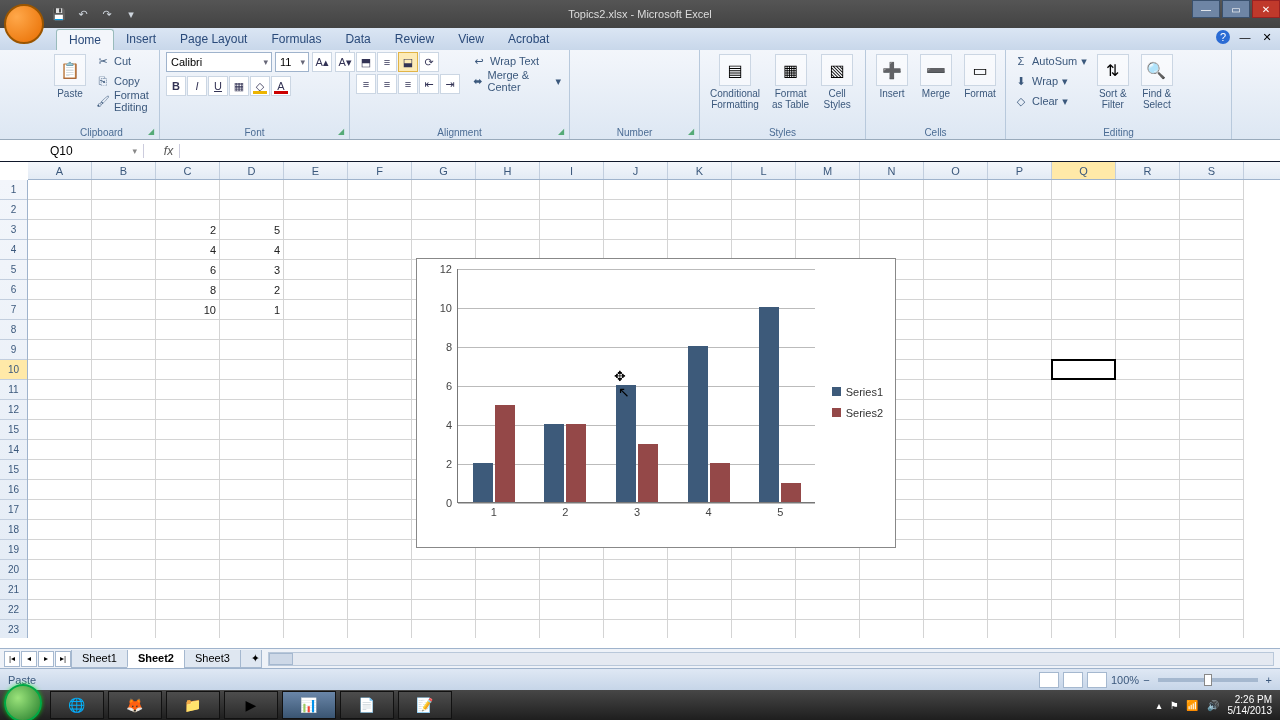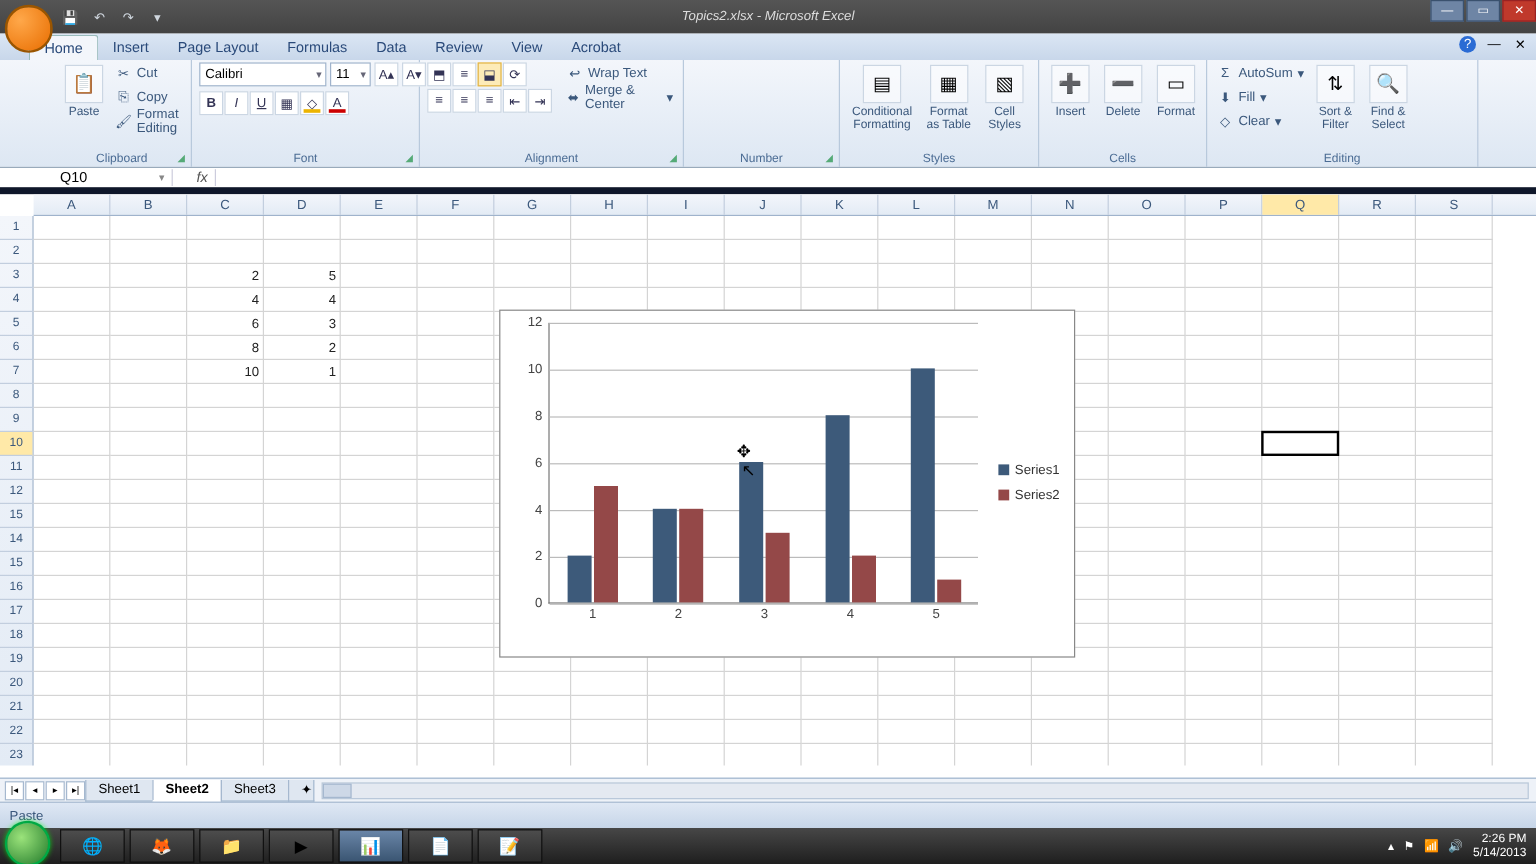--- a/index.html
+++ b/index.html
@@ -3,27 +3,27 @@
 <meta charset="utf-8">
 <style>
 * { margin: 0; padding: 0; box-sizing: border-box; font-family: 'Segoe UI', Tahoma, sans-serif; }
 body { width: 1280px; height: 720px; overflow: hidden; background: #fff; position: relative; }
 
 
 .titlebar { height: 28px; background: linear-gradient(#555,#434343); display: flex; align-items: center; color: #ccc; font-size: 11px; position: relative; }
 .office-btn { width: 40px; height: 40px; background: radial-gradient(circle at 30% 30%, #ffa84a, #e86d00); border-radius: 50%; position: absolute; left: 4px; top: 4px; z-index: 200; border: 2px solid #9a5500; }
 .qat { margin-left: 50px; display: flex; gap: 6px; align-items: center; }
 .qat-btn { width: 18px; height: 18px; display: flex; align-items: center; justify-content: center; color: #cfd6de; font-size: 11px; }
-.title-text { position: absolute; left: 50%; transform: translateX(-50%); color: #ddd; font-style: italic; }
+.title-text { position: absolute; left: 50%; transform: translateX(-50%); color: #ddd; }
 .winctrl { position: absolute; right: 0; top: 0; display: flex; }
 .winctrl div { width: 28px; height: 18px; background: #6e85a5; margin-left: 2px; display: flex; align-items: center; justify-content: center; font-size: 10px; color: #fff; border: 1px solid #3a516e; }
 .winctrl .close { background: #c0392b; border-color: #922; }
 
 
-.tabrow { height: 22px; background: linear-gradient(#dbe6f4,#c8d7ea); display: flex; align-items: flex-end; padding-left: 24px; font-size: 12px; position: relative; }
+.tabrow { height: 22px; background: linear-gradient(#dbe6f4,#c8d7ea); display: flex; align-items: flex-end; padding-left: 56px; font-size: 12px; position: relative; }
 .tab { padding: 3px 12px; color: #2a4a7a; cursor: pointer; }
 .tab.active { background: #f3f6fb; border: 1px solid #9bb; border-bottom: none; border-radius: 3px 3px 0 0; }
 .helptrio { position: absolute; right: 6px; top: 2px; display: flex; gap: 8px; font-size: 11px; }
 .helptrio span { width: 14px; height: 14px; display: flex; align-items: center; justify-content: center; }
 
 
 .ribbon { height: 90px; background: linear-gradient(#f3f6fb,#dde7f3); border-bottom: 1px solid #9ab; display: flex; padding-left: 44px; font-size: 11px; }
 .group { border-right: 1px solid #b8c9dc; padding: 2px 6px 0 6px; display: flex; flex-direction: column; position: relative; }
 .group-title { position: absolute; bottom: 1px; left: 0; right: 0; text-align: center; color: #4b6c94; font-size: 10px; }
 .group-body { flex: 1; display: flex; align-items: flex-start; gap: 4px; }
@@ -34,21 +34,21 @@
 .mini { display: flex; align-items: center; gap: 4px; font-size: 11px; color: #3b587c; height: 18px; padding: 0 2px; }
 .mini .mi { width: 14px; height: 14px; display: inline-flex; align-items: center; justify-content: center; }
 .sel { height: 20px; border: 1px solid #9fb3cc; background: #fff; font-size: 11px; display: flex; align-items: center; padding: 0 14px 0 4px; position: relative; }
 .sel::after { content: "▾"; position: absolute; right: 3px; font-size: 9px; color: #667; }
 .btnrow { display: flex; gap: 1px; }
 .sq { width: 20px; height: 20px; border: 1px solid #cbd6e3; background: #fff; display: flex; align-items: center; justify-content: center; font-size: 11px; color:#335; }
 .sq.active { background: #fdebb7; border-color: #e1b447; }
 .dlaunch { position:absolute; right:2px; bottom:2px; width:12px; height:12px; font-size:8px; color:#5a7; display:flex;align-items:center;justify-content:center;}
 
 
-.fbar { height: 22px; border-bottom: 6px solid #0f172a; display: flex; align-items: center; background: #fff; font-size: 12px; }
+.fbar { height: 22px; border-bottom: 1px solid #0f172a; display: flex; align-items: center; background: #fff; font-size: 12px; }
 .namebox { width: 100px; border-right: 1px solid #ccd; padding: 0 6px; display: flex; align-items: center; justify-content: space-between; margin-left: 44px; }
 .namebox::after { content: "▾"; font-size: 9px; color: #888; }
 .fx { width: 22px; text-align: center; font-style: italic; color: #555; border-right: 1px solid #ccd; margin-left: 14px;}
 .formula { flex: 1; padding: 0 6px; }
 
 
 .gridwrap { position: absolute; top: 162px; left: 0; right: 0; bottom: 82px; overflow: hidden; background: #fff; }
 .colhdrs { position:absolute; top:0; left:28px; right:0; height:18px; display:flex; background:linear-gradient(#f3f6fb,#e3ebf5); border-bottom:1px solid #9fb3cc; }
 .ch { width: 64px; border-right:1px solid #c2cede; text-align:center; font-size:11px; color:#3b587c; line-height:18px; }
 .ch.active { background:#ffe9a8; }
@@ -249,35 +249,35 @@
   </div>
 
   <div class="group" style="width:140px">
     <div class="group-body">
       <div class="big">
           <div class="ico">➕</div>
           <span>Insert</span>
         </div>
       <div class="big">
           <div class="ico">➖</div>
-          <span>Delete</span>
+          <span>Merge</span>
         </div>
       <div class="big">
           <div class="ico">▭</div>
           <span>Format</span>
         </div>
     </div>
     <div class="group-title">Cells</div>
   </div>
 
   <div class="group" style="width:226px">
     <div class="group-body">
       <div class="stack">
         <div class="mini"><span class="mi">Σ</span><span>AutoSum</span> ▾</div>
-        <div class="mini"><span class="mi">⬇</span><span>Fill</span> ▾</div>
+        <div class="mini"><span class="mi">⬇</span><span>Wrap</span> ▾</div>
         <div class="mini"><span class="mi">◇</span><span>Clear</span> ▾</div>
       </div>
       <div class="big">
           <div class="ico">⇅</div>
           <span style="white-space:pre">Sort &amp;
 Filter</span>
         </div>
       <div class="big">
           <div class="ico">🔍</div>
           <span style="white-space:pre">Find &amp;
@@ -845,20 +845,31 @@
       <div class="sheettab inactive">Sheet3</div>
     </div>
   <div class="sheettab inactive" style="width:22px;text-align:center">✦</div>
   <div class="hscroll">
       <div class="thumb"></div>
     </div>
 </div>
 
 <div class="statusbar">
   <span>Paste</span>
+  <div class="right">
+    <div class="viewbtn"></div>
+    <div class="viewbtn"></div>
+    <div class="viewbtn"></div>
+    <span>100%</span>
+    <span>−</span>
+    <div class="zoomtrack">
+        <div class="zthumb"></div>
+      </div>
+    <span>+</span>
+  </div>
 </div>
 
 <div class="taskbar">
   <div class="startbtn"></div>
   <div class="tbtn">🌐</div>
   <div class="tbtn">🦊</div>
   <div class="tbtn">📁</div>
   <div class="tbtn">▶</div>
   <div class="tbtn active">📊</div>
   <div class="tbtn">📄</div>

